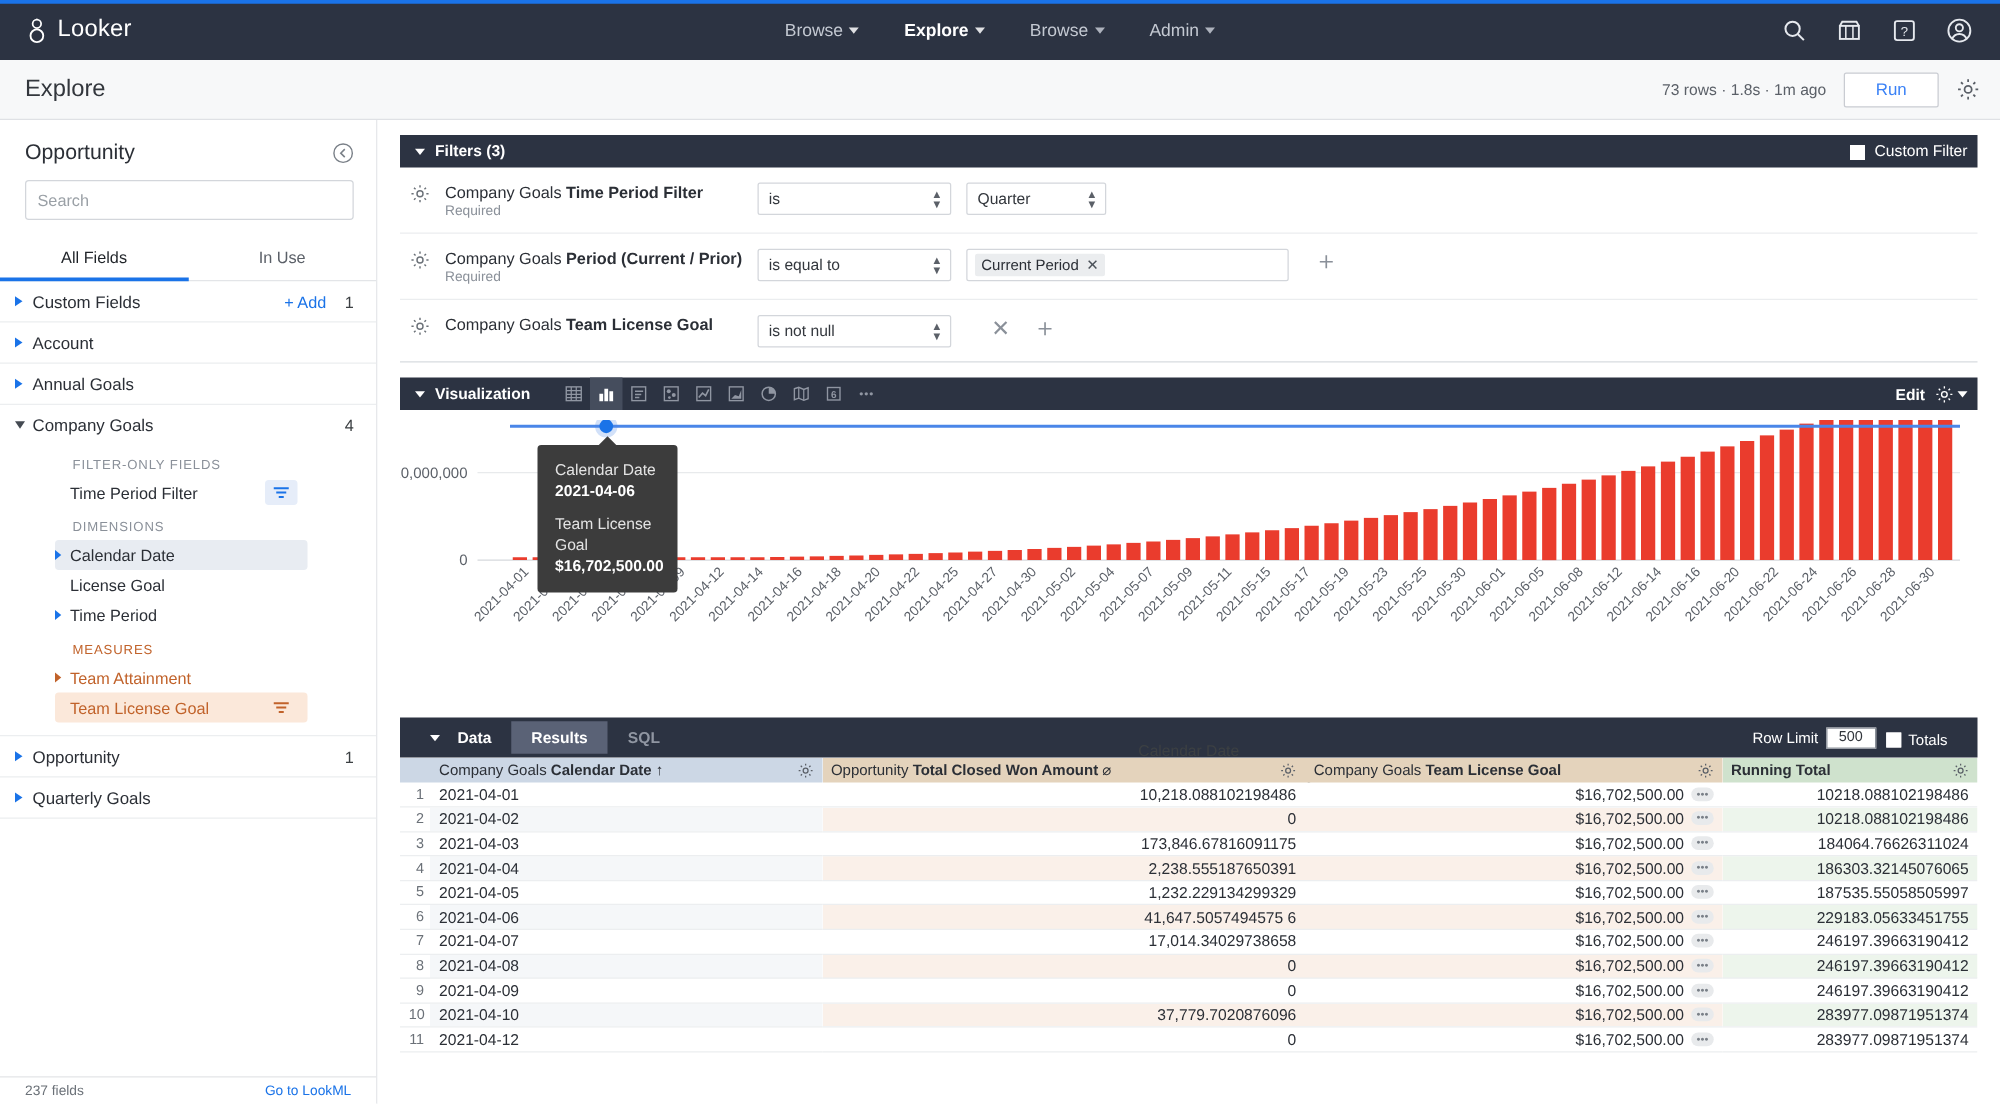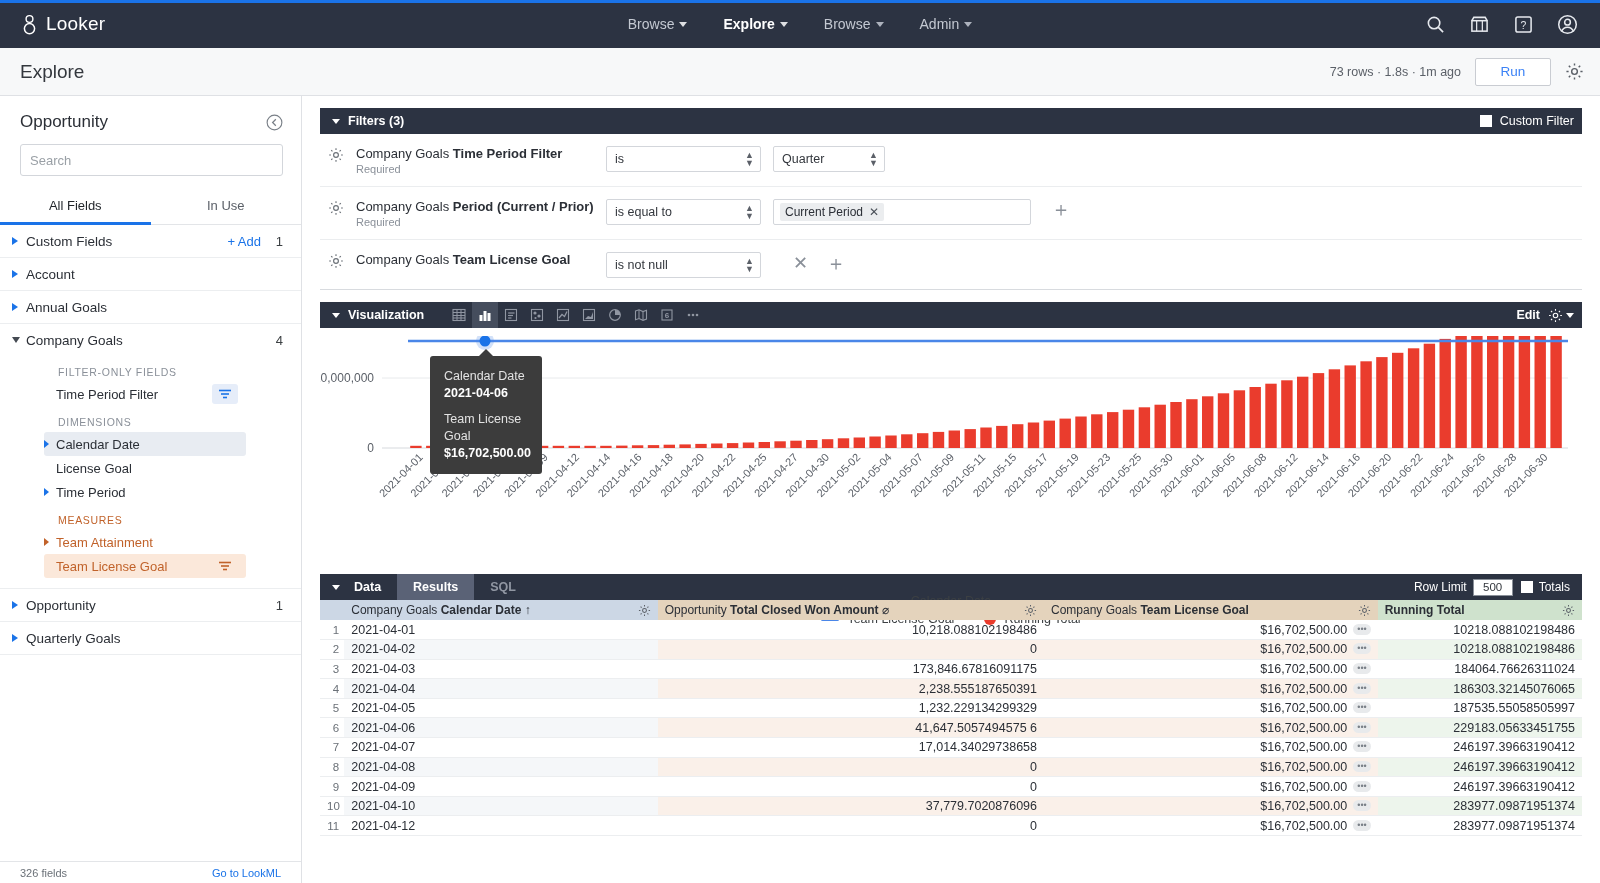--- a/index.html
+++ b/index.html
@@ -69,21 +69,21 @@
   .filter-chip{ margin-left:auto; width:26px;height:20px;border-radius:3px;display:flex;align-items:center;justify-content:center;}
   .filter-chip.blue{ background:#e6edf9; }
   .fp-foot{ height:22px; border-top:1px solid #e3e5e8; display:flex; align-items:center; padding:0 20px; font-size:11px; color:#6b7178;}
   .fp-foot a{ margin-left:auto; color:#1a73e8; text-decoration:none;}
 
   
   .main{ flex:1; min-width:0; display:flex; flex-direction:column; padding:12px 18px 0 18px; background:#fff; min-height:0;}
 
   .section-bar{ background:#2c3342; height:26px; display:flex; align-items:center; padding:0 8px; color:#fff; font-size:12.5px; font-weight:bold;}
   .sb-tri{ width:0;height:0;border-left:4px solid transparent;border-right:4px solid transparent;border-top:5px solid #fff; margin:0 8px 0 4px;}
-  .sb-right{ margin-left:auto; display:flex; align-items:center; gap:8px; font-weight:normal;}
+  .sb-right{ margin-left:auto; display:flex; align-items:flex-end; gap:8px; font-weight:normal;}
 
   
   .filters-wrap{ border-bottom:0; }
   .filter-row{ display:flex; align-items:flex-start; padding:12px 0 11px 8px; border-bottom:1px solid #ebedef;}
   .filter-row:last-child{ border-bottom:1px solid #d8dbdf;}
   .f-gear{ color:#6b7178; margin:1px 12px 0 0; display:flex;}
   .f-name{ width:250px; font-size:13px; color:#2b2f36;}
   .f-name b{ font-weight:bold;}
   .f-req{ font-size:11px; color:#8a9099; margin-top:2px;}
   .sel{ position:relative; height:26px; border:1px solid #d3d6db; border-radius:2px; background:#fff; font-size:12.5px; color:#33373d; display:flex; align-items:center; padding:0 20px 0 8px; cursor:pointer;}
@@ -331,21 +331,21 @@
         <div class="grp">
           <div class="grp-row">
             <i class="tri"></i>
             <span class="grp-name">Quarterly Goals</span>
           </div>
         </div>
 
       </div>
 
       <div class="fp-foot">
-        <span>326 fields</span>
+        <span>237 fields</span>
         <a href="#">Go to LookML</a>
       </div>
     </div>
 
     <div class="main">
 
       <div class="section-bar">
         <i class="sb-tri"></i>
         <span>Filters (3)</span>
         <span class="sb-right">
@@ -659,21 +659,21 @@
             <i class="lg-line"></i>
             <span>Team License Goal</span>
           </span>
           <span class="lg">
             <i class="lg-dot"></i>
             <span>Running Total</span>
           </span>
         </div>
       </div>
 
-      <div class="section-bar data-bar" style="padding:4px">
+      <div class="section-bar data-bar" style="padding:16px">
         <span class="dtab first" style="gap:6px">
           <i class="sb-tri"></i>
           <span>Data</span>
         </span>
         <span class="dtab active">Results</span>
         <span class="dtab">SQL</span>
         <span class="sb-right" style="padding-right:8px">
           <span class="rowlimit">
             <span>Row Limit</span>
             <input value="500" style="">

